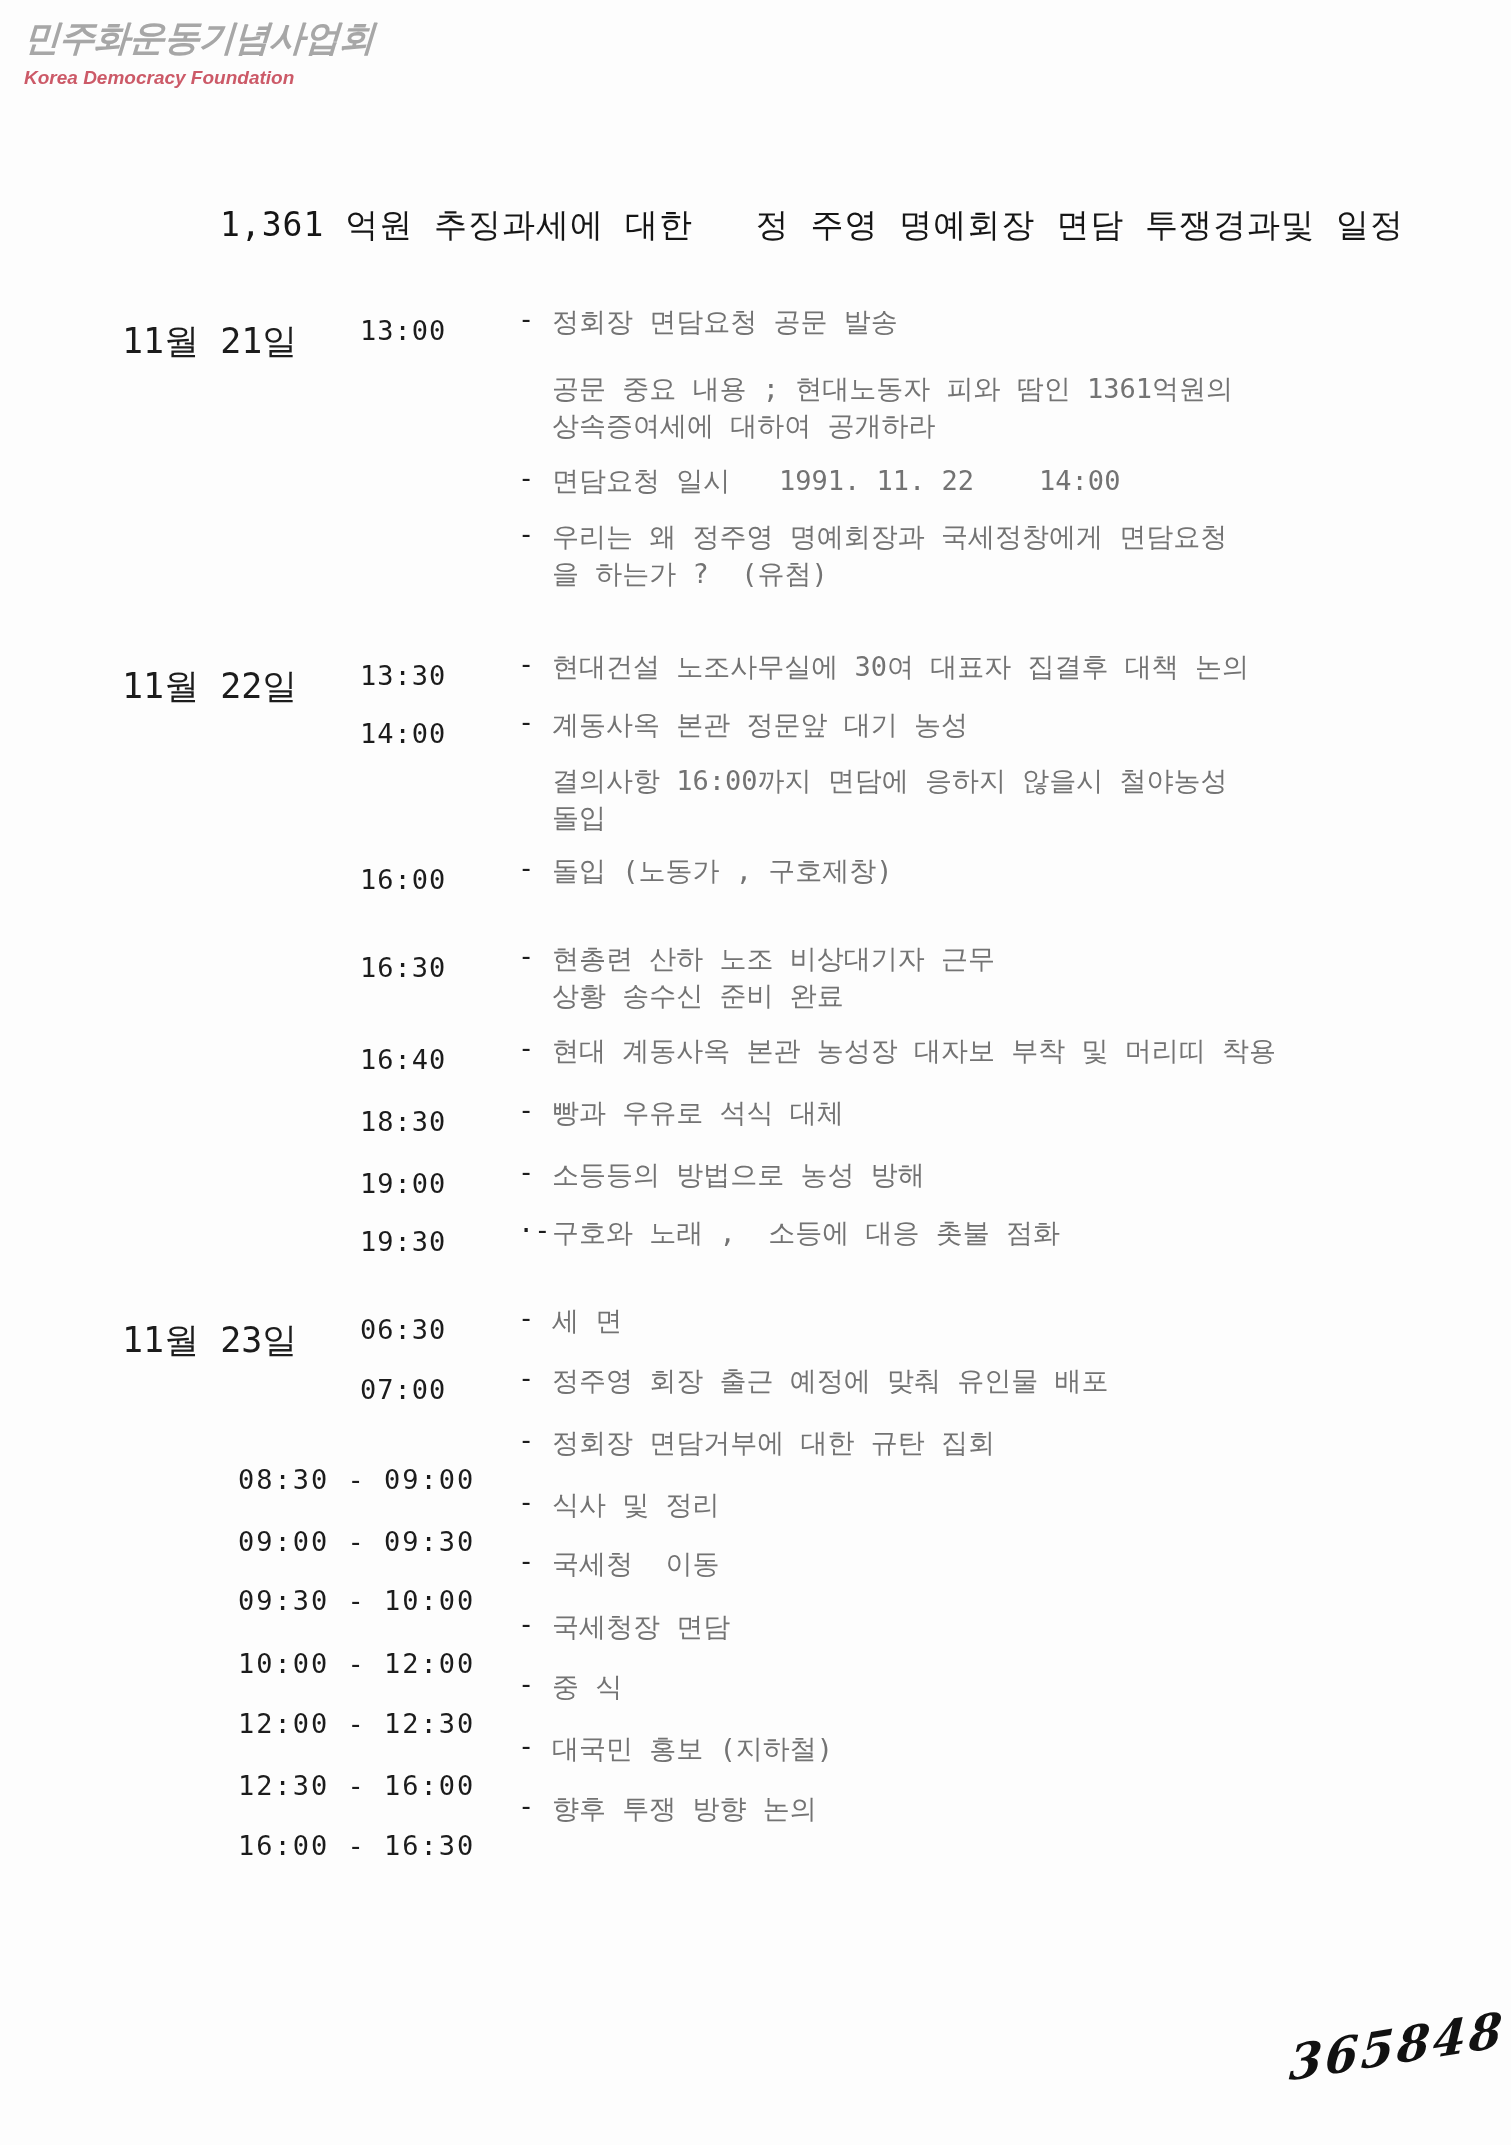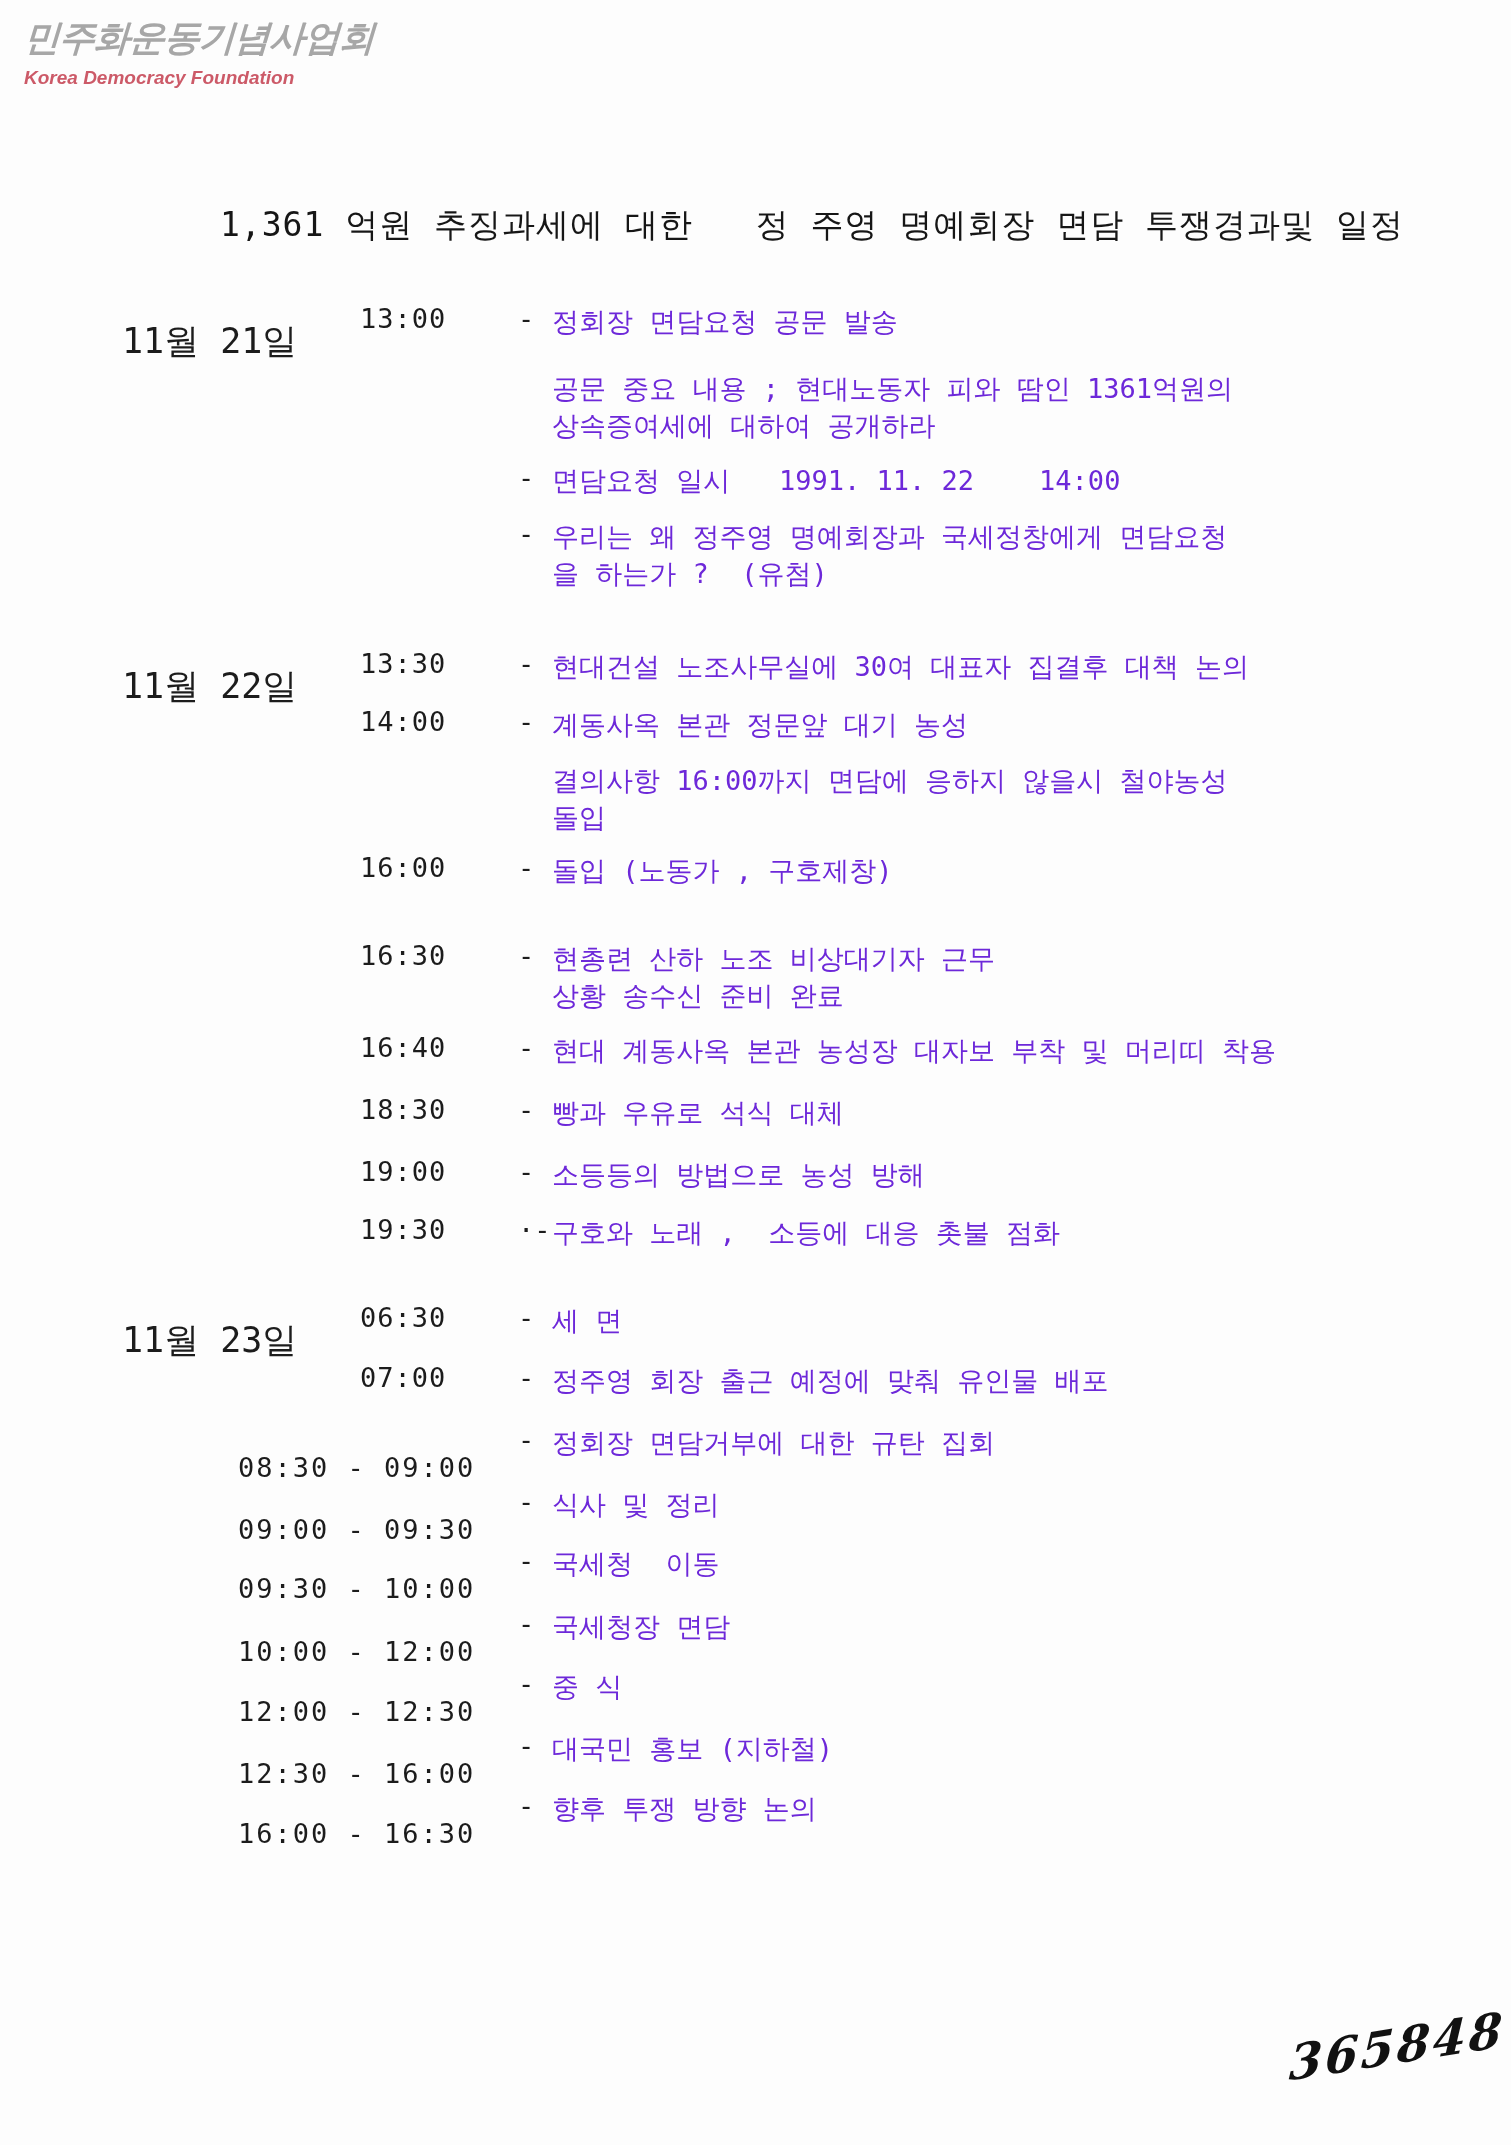--- a/index.html
+++ b/index.html
@@ -50,36 +50,36 @@
     color: #161616;
   }
 
   
   .row { position: absolute; left: 0; width: 1511px; }
   .row .date {
     position: absolute; left: 122px; top: 15px;
     font-size: 35px; white-space: pre;
   }
   .row .time {
-    position: absolute; left: 360px; top: 0;
+    position: absolute; left: 360px; top: 12px;
     font-size: 27px; letter-spacing: 1px; white-space: pre;
   }
   .row .time.range { left: 238px; letter-spacing: 2px; margin-top: 28px; }
   .row .bullet {
     position: absolute; left: 518px; top: 0;
     font-size: 27px; white-space: pre;
   }
   .row .content {
     position: absolute; left: 552px; top: 0; width: 930px;
   }
   .row .content .line {
     font-size: 27px;
     line-height: 37px;
     white-space: pre;
-    color: #6d28d9;
+    color: #737373;
   }
 
   
   .handwritten {
     position: absolute;
     left: 1288px;
     top: 2018px;
     font-family: "DejaVu Serif", "Liberation Serif", serif;
     font-style: italic;
     font-size: 48px;

